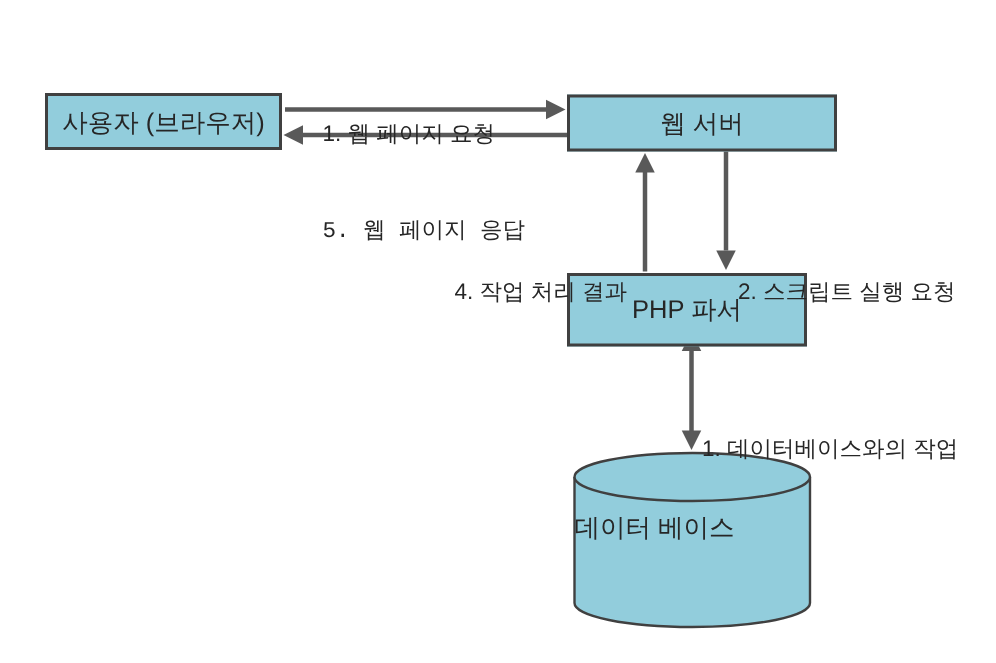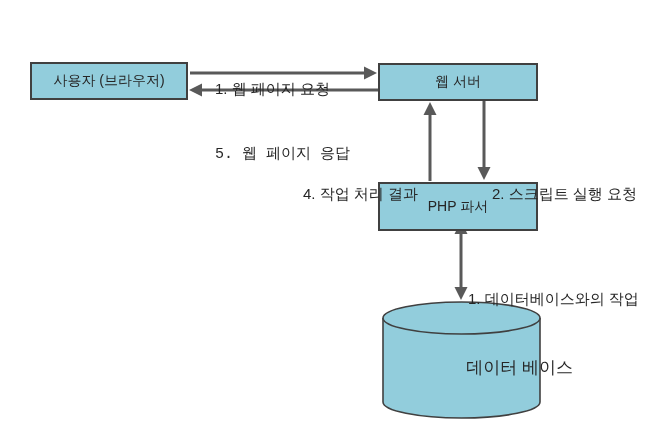--- a/index.html
+++ b/index.html
@@ -25,31 +25,30 @@
   }
   .arrow-line{stroke:var(--arrow);stroke-width:3;fill:none;}
   .arrow-head{fill:var(--arrow);stroke:none;}
   .cyl{fill:var(--node-fill);stroke:var(--node-border);stroke-width:1.6;}
   .node{
     position:absolute;
     background:var(--node-fill);
     border:2px solid var(--node-border);
     box-sizing:border-box;
     display:flex;align-items:center;justify-content:center;
-    font-size:14px;color:var(--text);
+    font-size:17px;color:var(--text);
     white-space:nowrap;
   }
   .node-user{left:30px;top:62px;width:158px;height:38px;}
-  .node-web{left:378px;top:63px;width:160px;height:38px;}
+  .node-web{left:378px;top:63px;width:180px;height:38px;}
   .node-php{left:378px;top:182px;width:160px;height:49px;}
   .db-label{
-    position:absolute;left:383px;top:356px;width:157px;
-    text-align:right;font-size:17px;color:var(--text);
+    position:absolute;left:383px;top:340px;width:157px;
+    text-align:left;font-size:17px;color:var(--text);
     white-space:nowrap;
-    padding-left:33px;
   }
   .flow-label{
     position:absolute;
     font-size:15px;color:var(--text);
     white-space:nowrap;
     margin-top:41px;
   }
   .label-1{left:215px;top:39px;}
   .label-5{left:215px;top:103px;font-family:Liberation Mono, monospace;}
   .label-4{left:303px;top:144px;}

